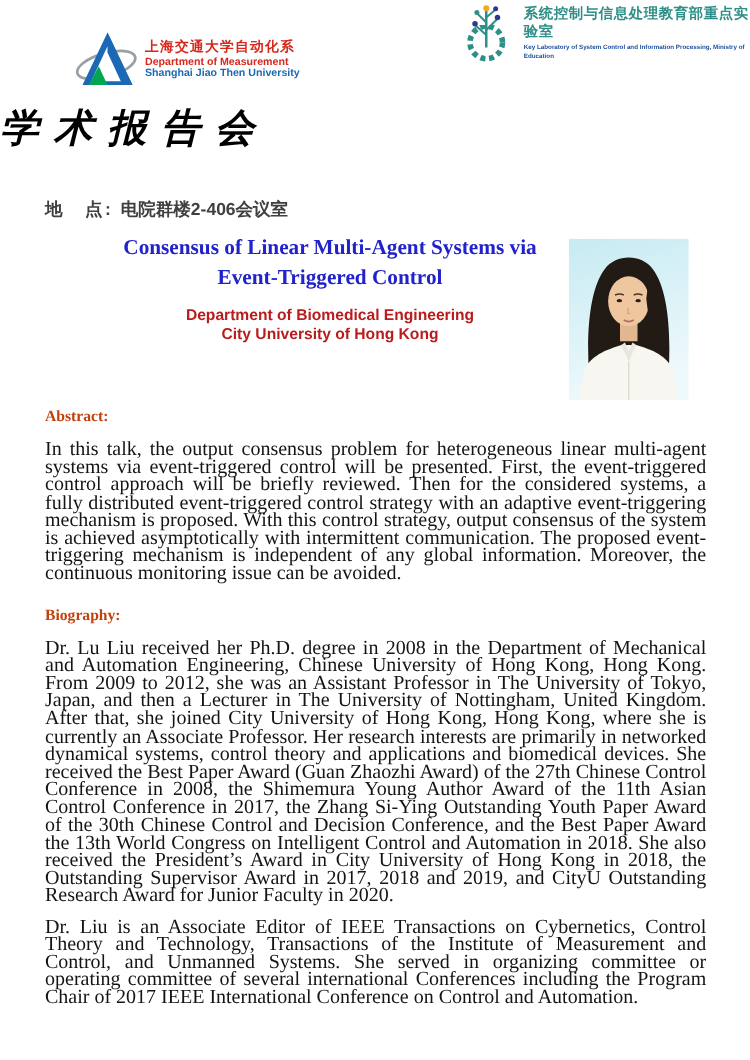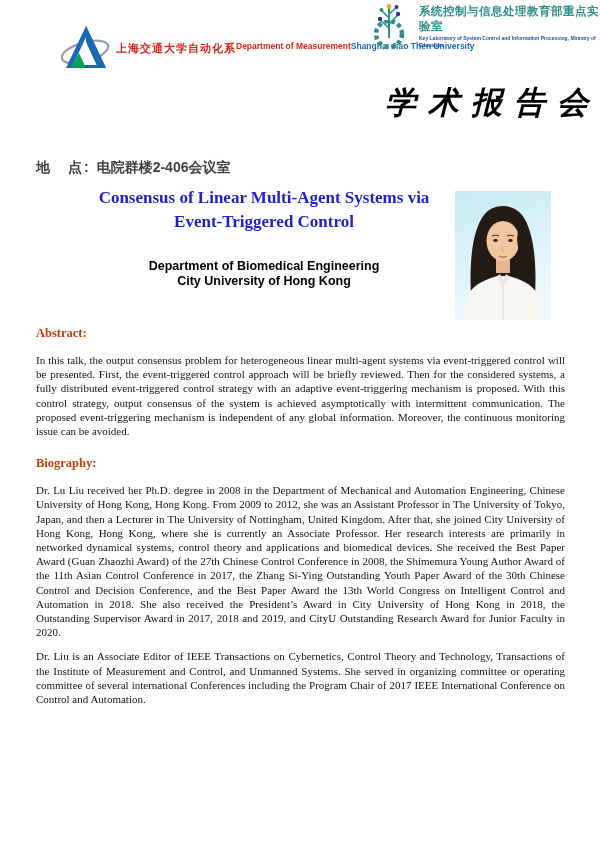--- a/index.html
+++ b/index.html
@@ -2,57 +2,57 @@
 <html><head>
 <meta charset="utf-8">
 <style>
   html,body{margin:0;padding:0;background:#fff;}
   .page{position:relative;width:600px;height:848px;background:#ffffff;overflow:hidden;
         font-family:"Liberation Sans",sans-serif;color:#1a1a1a;}
 
   
   .logo-left{position:absolute;left:60px;top:22px;display:flex;align-items:center;gap:4px;}
   .logo-left .mark{width:52px;height:52px;flex:0 0 auto;}
-  .logo-left .ltxt{display:flex;flex-direction:row;line-height:1.15;}
+  .logo-left .ltxt{display:flex;flex-direction:column;line-height:1.15;}
   .sjtu-cn{font-size:11px;font-weight:bold;color:#d7281c;letter-spacing:1px;}
   .sjtu-en1{font-size:8.5px;font-weight:bold;color:#d7281c;}
   .sjtu-en2{font-size:8.5px;font-weight:bold;color:#1b69b5;}
 
   .logo-right{position:absolute;left:365px;top:0;display:flex;align-items:center;gap:6px;}
   .logo-right .mark{width:48px;height:52px;flex:0 0 auto;}
   .logo-right .ltxt{display:flex;flex-direction:column;line-height:1.3;}
   .lab-cn{font-size:11.5px;font-weight:bold;color:#2f8f88;letter-spacing:0.5px;}
   .lab-en{font-size:5px;font-weight:bold;color:#1d4f9e;margin-top:2px;}
 
   
-  .banner{position:absolute;left:0;top:82px;width:100%;text-align:right;
+  .banner{position:absolute;left:0;top:82px;width:100%;text-align:left;
           font-family:Liberation Serif, serif;font-style:italic;font-weight:bold;
           font-size:31px;letter-spacing:12px;color:#000;}
 
   
   .meta{position:absolute;left:36px;font-size:14px;font-weight:bold;color:#3f3f3f;}
   .meta-time{top:131px;}
   .meta-venue{top:159px;}
   .meta .lbl{letter-spacing:2px;margin-right:6px;}
 
   
   .talk{position:absolute;left:52px;top:186px;width:424px;text-align:center;}
   .talk-title{font-family:"Liberation Serif",serif;font-weight:bold;font-size:17px;
               line-height:24px;color:#2222cc;}
   .speaker{margin-top:14px;font-size:14px;font-weight:bold;color:#2929e8;}
-  .affil{margin-top:25px;font-size:12.5px;font-weight:bold;color:#000000;line-height:15px;}
+  .affil{margin-top:11px;font-size:12.5px;font-weight:bold;color:#b91c1c;line-height:15px;}
 
   
   .photo{position:absolute;left:455px;top:191px;width:96px;height:129px;}
   .photo svg{display:block;width:100%;height:100%;}
 
   
   .content{position:absolute;left:36px;top:326px;width:529px;}
   .sect-h{font-size:12.5px;font-weight:bold;color:#c2410c;margin:0 0 12px 0;font-family:Liberation Serif, serif;}
-  .para{font-family:"Liberation Serif",serif;font-size:11px;line-height:14.2px;
+  .para{font-family:"Liberation Serif",serif;font-size:16px;line-height:14.2px;
         text-align:justify;color:#141414;margin:0 0 10px 0;}
   .gap{height:8px;}
 </style>
 </head>
 <body>
 
 <div class="page">
 
   <div class="logo-left">
     <span class="mark">

